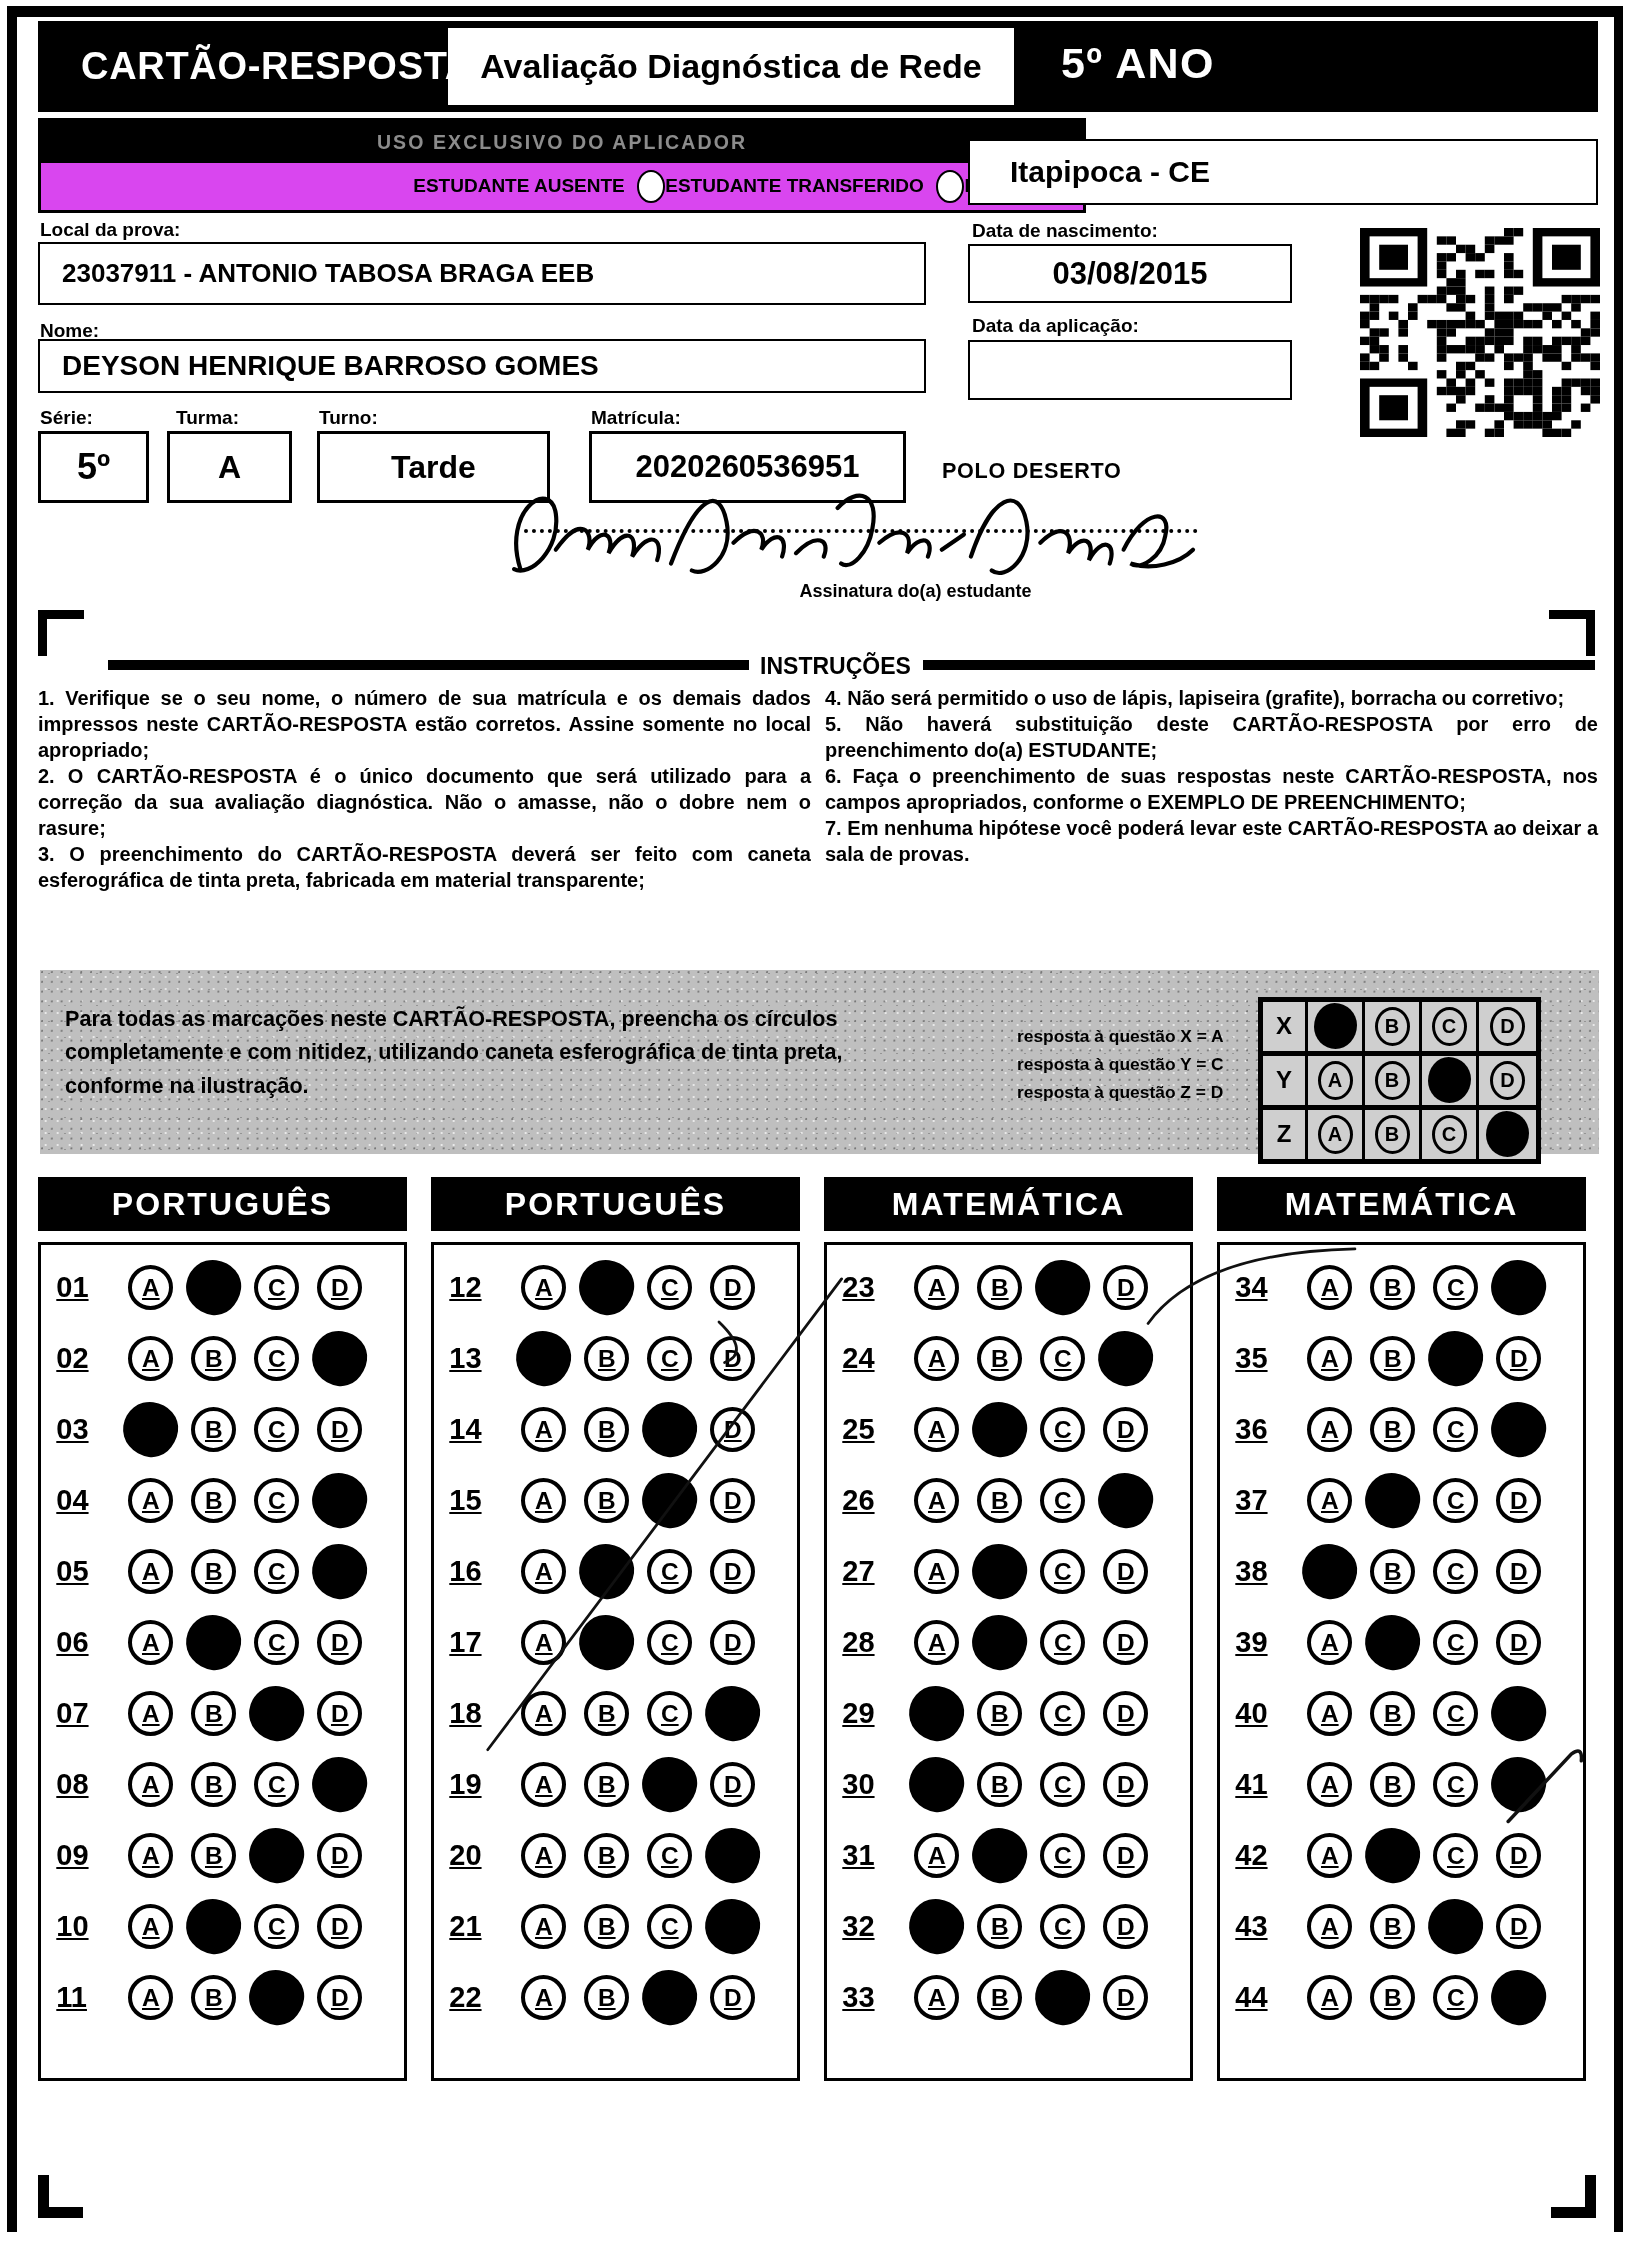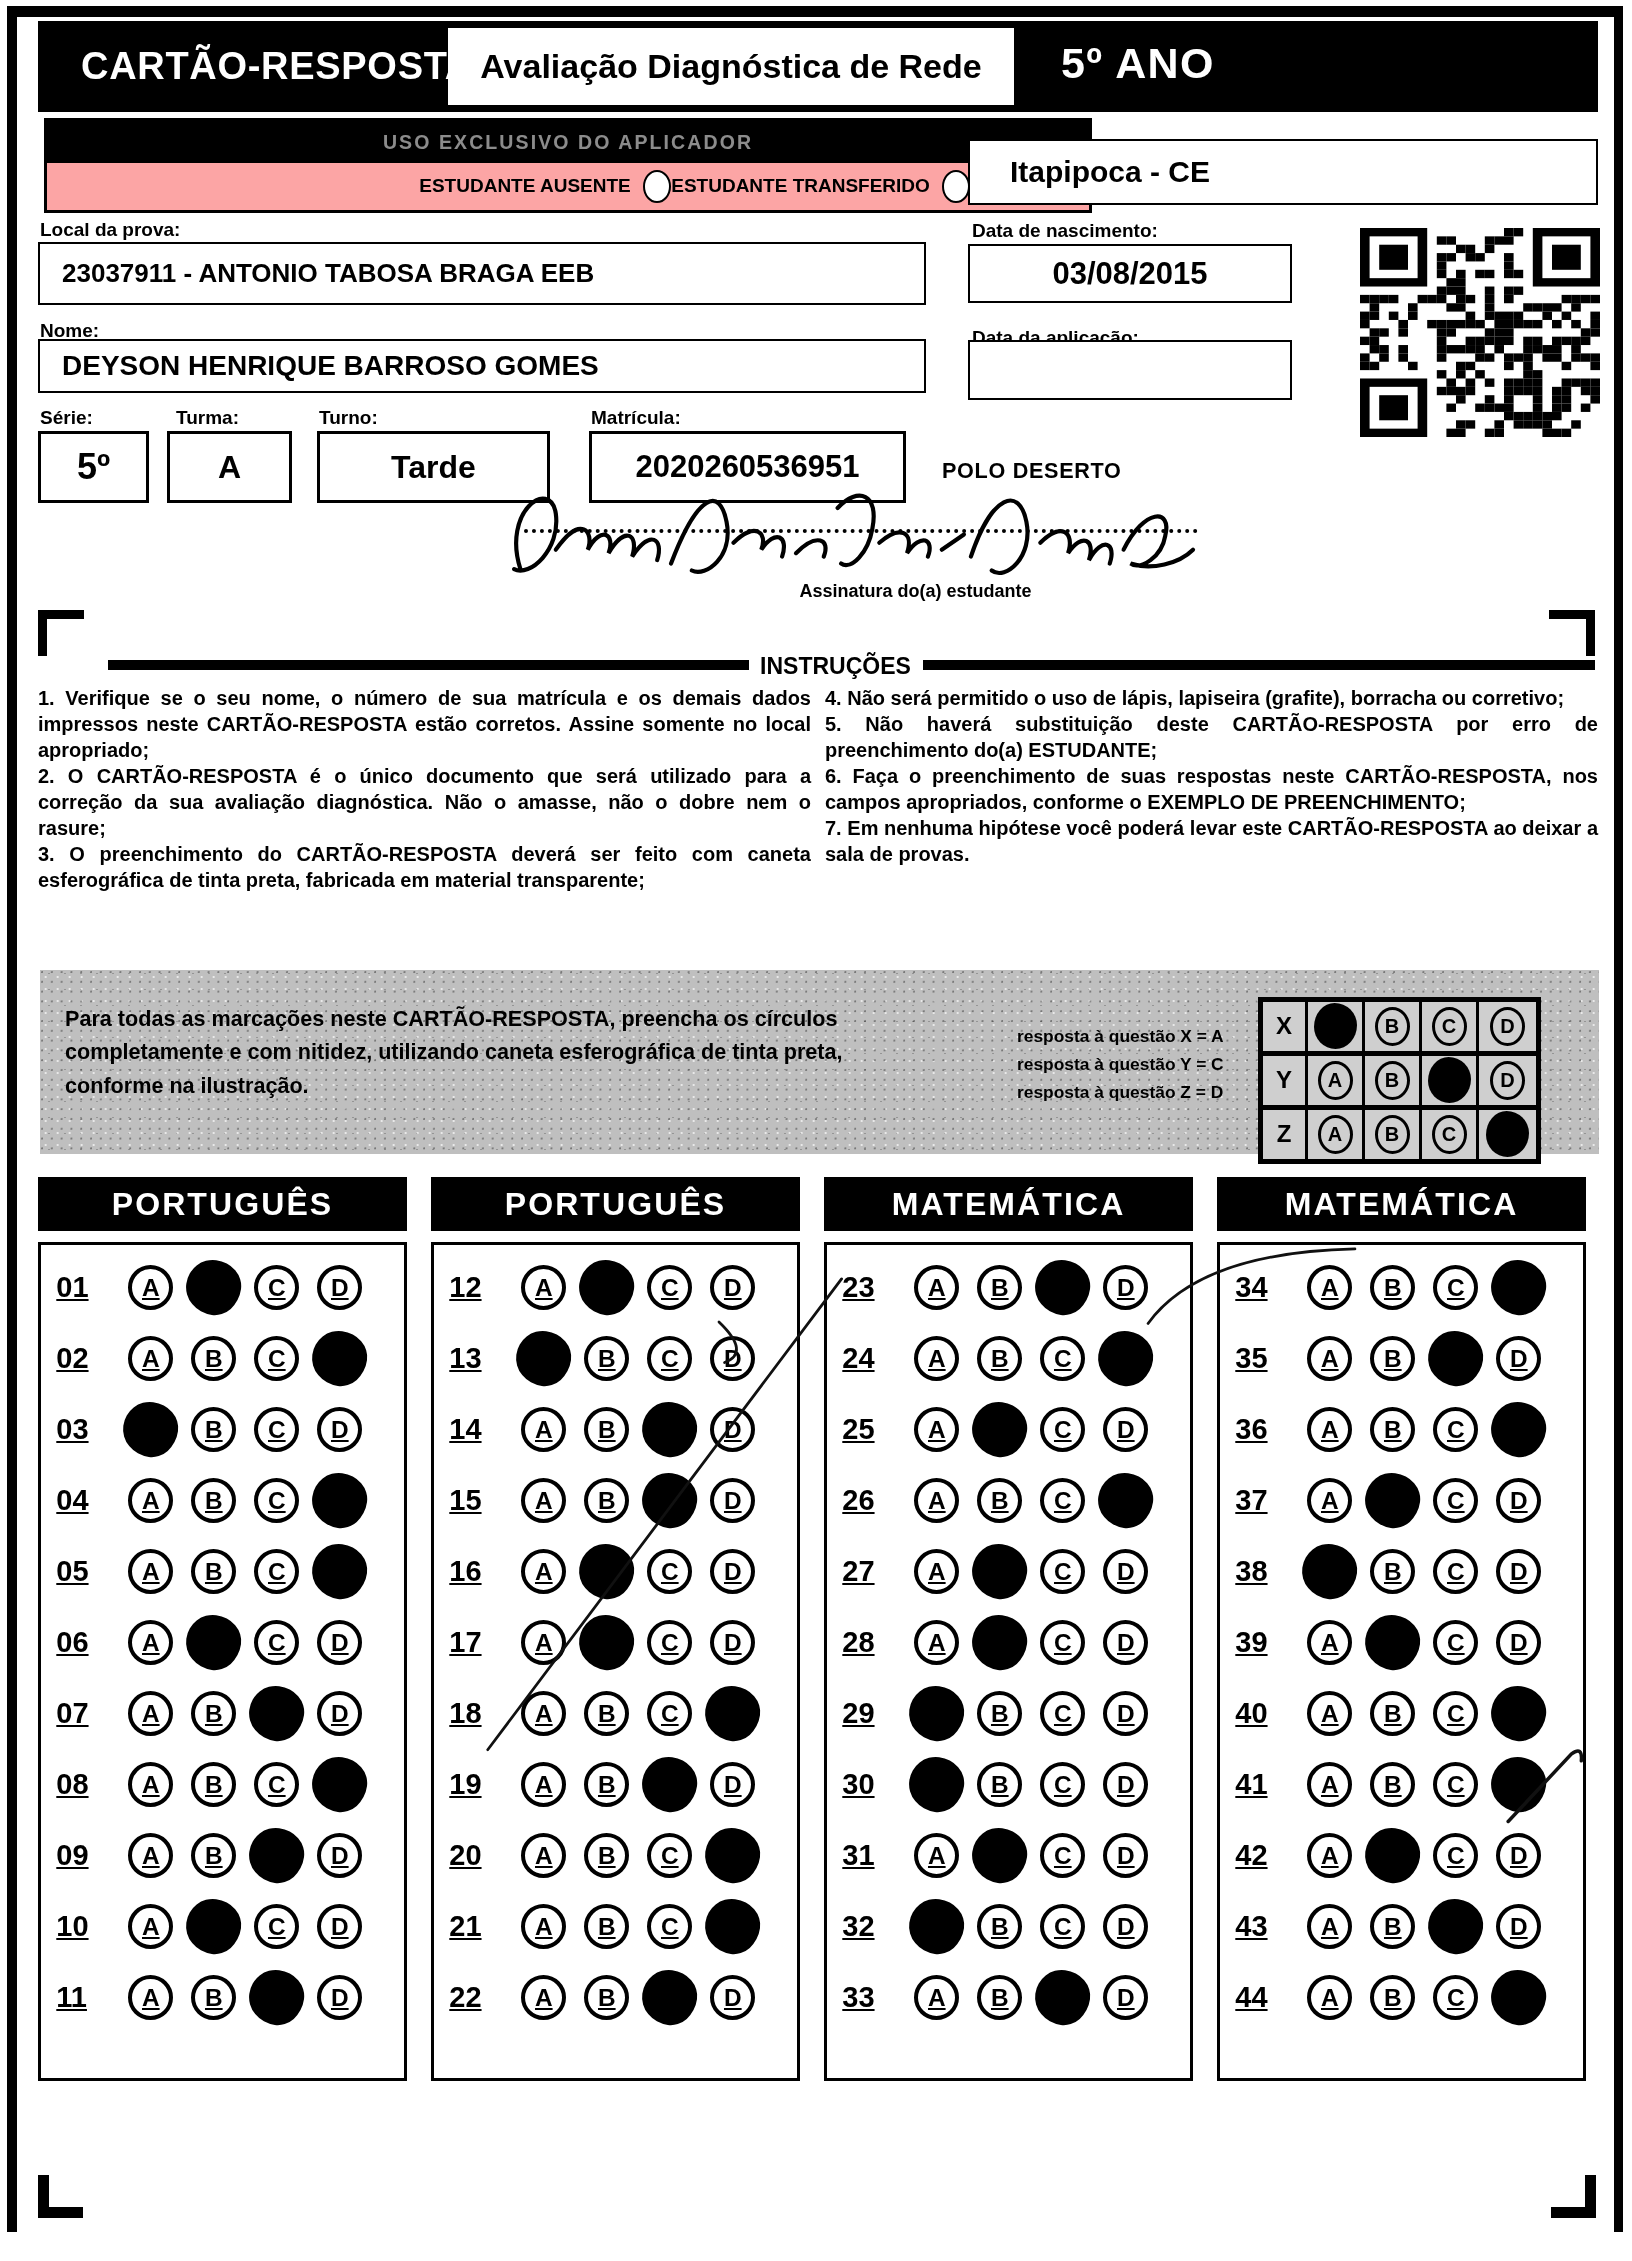--- a/index.html
+++ b/index.html
@@ -21,21 +21,21 @@
     border-right:9.8px solid #000; border-top:9.8px solid #000; }
 
   
   .header-bar { position:absolute; left:38px; top:21px; width:1560px; height:91px; background:#000; }
   .card-title { position:absolute; left:43px; top:24px; color:#fff; font-weight:bold; font-size:38px; letter-spacing:0.7px; }
   .exam-box { position:absolute; left:410px; top:7px; width:566px; height:77px; background:#fff;
     display:flex; align-items:center; justify-content:center; font-size:34px; font-weight:bold; }
   .grade { position:absolute; left:1023px; top:18px; color:#fff; font-weight:bold; font-size:43px; letter-spacing:1.4px; }
 
   
-  .app-box { position:absolute; left:38px; top:118px; width:1048px; height:95px; border:3.5px solid #000; background:#fca5a5;margin-left:6px; }
+  .app-box { position:absolute; left:38px; top:118px; width:1048px; height:95px; border:3.5px solid #000; background:#d946ef; }
   .app-bar { height:42px; background:#000; color:rgba(255,255,255,.55); display:flex; align-items:center; justify-content:center;
     font-size:19.5px; font-weight:bold; letter-spacing:2.1px; }
   .app-opts { display:flex; align-items:center; justify-content:flex-end; height:46px; padding:0 38px 0 12.5px; }
   .app-opt { display:flex; align-items:center; }
   .app-opt-label { font-size:19px; font-weight:bold; }
   .opt-circle { width:28px; height:33px; border:2.8px solid #000; border-radius:50%; margin-left:12.5px; background:#fff; }
 
   .field-label { position:absolute; font-size:19px; font-weight:bold; }
   .field-box { position:absolute; border:2.8px solid #000; background:#fff; display:flex; align-items:center;
     font-weight:bold; }
@@ -139,21 +139,21 @@
   <div class="field-label" style="left:972px; top:220px;">Data de nascimento:</div>
   <div class="field-box" style="left:968px; top:244px; width:324px; height:59px; font-size:31px; justify-content:center;">
     <span>03/08/2015</span>
   </div>
 
   <div class="field-label lbl-sm" style="left:40px; top:320px;">Nome:</div>
   <div class="field-box" style="left:38px; top:339px; width:888px; height:54px; font-size:28px; padding-left:22px;">
     <span>DEYSON HENRIQUE BARROSO GOMES</span>
   </div>
 
-  <div class="field-label" style="left:972px; top:315px;margin-top:12px;">Data da aplicação:</div>
+  <div class="field-label" style="left:972px; top:315px;">Data da aplicação:</div>
   <div class="field-box" style="left:968px; top:340px; width:324px; height:60px; font-size:28px; justify-content:center;">
     <span></span>
   </div>
 
   <div class="qr"><svg viewBox="0 0 300 300" preserveAspectRatio="none">
         <g fill="#000">
           <rect x="0" y="0" width="84" height="84"></rect>
           <rect fill="#fff" x="12" y="12" width="60" height="60"></rect>
           <rect x="24" y="24" width="36" height="36"></rect>
           <rect x="216" y="0" width="84" height="84"></rect>

